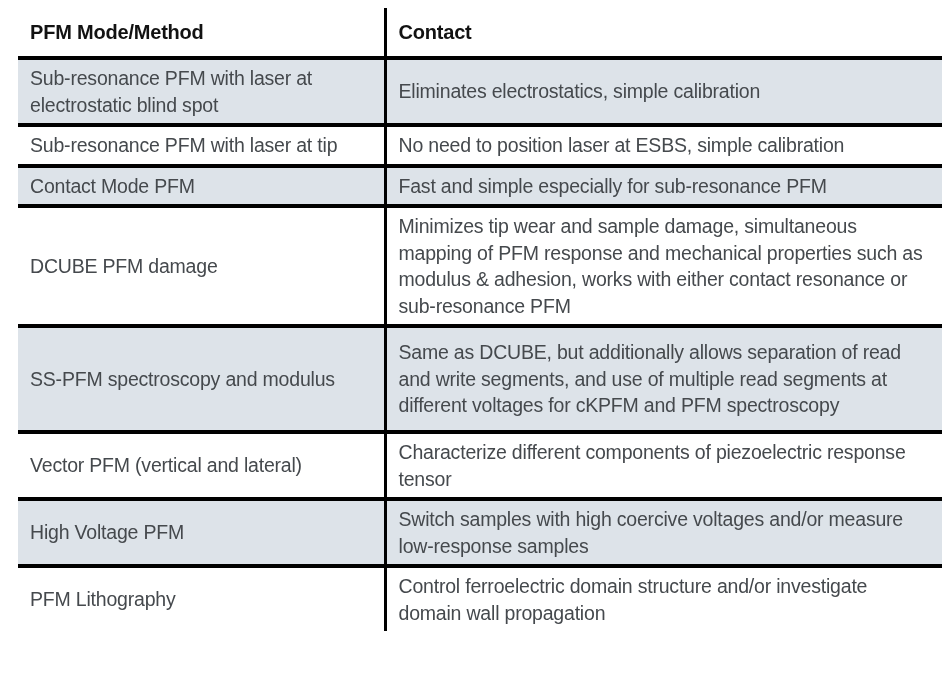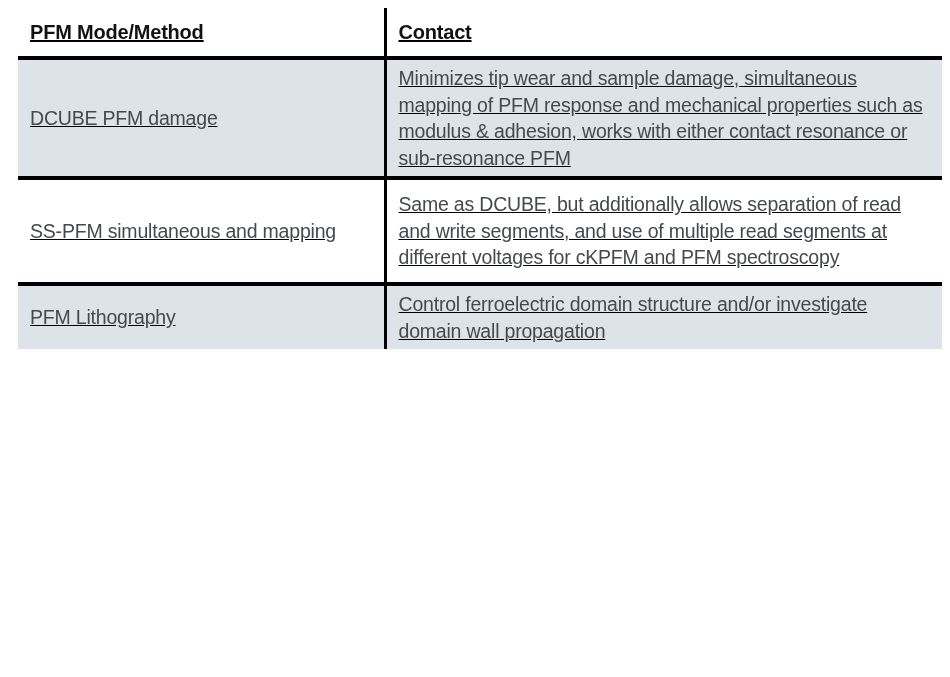--- a/index.html
+++ b/index.html
@@ -7,21 +7,20 @@
     padding: 0;
     background: #ffffff;
     font-family: "Liberation Sans", sans-serif;
   }
   .page {
     position: relative;
     width: 950px;
     height: 677px;
     background: #ffffff;
     overflow: hidden;
-    text-decoration: underline;
   }
   table.pfm-table {
     border-collapse: collapse;
     table-layout: fixed;
     margin: 8px 0 0 18px;
     width: 924px;
   }
   col.c-mode    { width: 367px; }
   col.c-benefit { width: 557px; }
   th, td {
@@ -75,27 +74,47 @@
       <col class="c-mode">
       <col class="c-benefit">
     </colgroup>
     <thead>
       <tr>
         <th>PFM Mode/Method</th>
         <th>Contact</th>
       </tr>
     </thead>
     <tbody>
+      <tr class="h58">
+        <td>Sub-resonance PFM with laser at electrostatic blind spot</td>
+        <td>Eliminates electrostatics, simple calibration</td>
+      </tr>
+      <tr class="h33">
+        <td>Sub-resonance PFM with laser at tip</td>
+        <td>No need to position laser at ESBS, simple calibration</td>
+      </tr>
+      <tr class="h33">
+        <td>Contact Mode PFM</td>
+        <td>Fast and simple especially for sub-resonance PFM</td>
+      </tr>
       <tr class="h108">
         <td>DCUBE PFM damage</td>
         <td>Minimizes tip wear and sample damage, simultaneous mapping of PFM response and mechanical properties such as modulus &amp; adhesion, works with either contact resonance or sub-resonance PFM</td>
       </tr>
       <tr class="h106">
-        <td>SS-PFM simultaneous and mapping</td>
+        <td>SS-PFM spectroscopy and modulus</td>
         <td>Same as DCUBE, but additionally allows separation of read and write segments, and use of multiple read segments at different voltages for cKPFM and PFM spectroscopy</td>
+      </tr>
+      <tr class="h59">
+        <td>Vector PFM (vertical and lateral)</td>
+        <td>Characterize different components of piezoelectric response tensor</td>
+      </tr>
+      <tr class="h58">
+        <td>High Voltage PFM</td>
+        <td>Switch samples with high coercive voltages and/or measure low-response samples</td>
       </tr>
       <tr class="h59">
         <td>PFM Lithography</td>
         <td>Control ferroelectric domain structure and/or investigate domain wall propagation</td>
       </tr>
     </tbody>
   </table>
 </div>
 
 </body></html>

